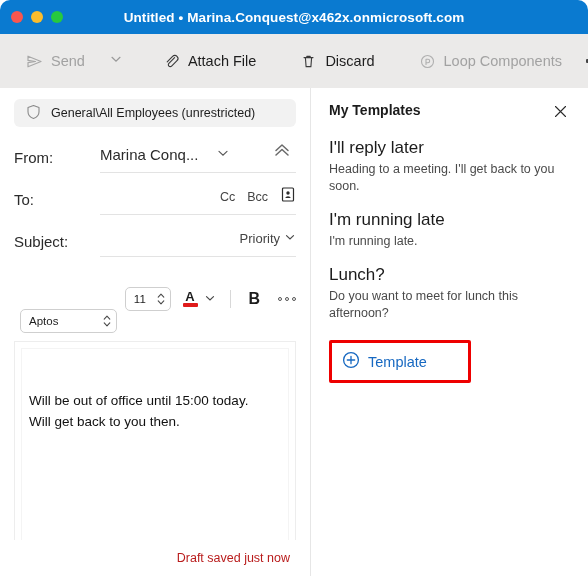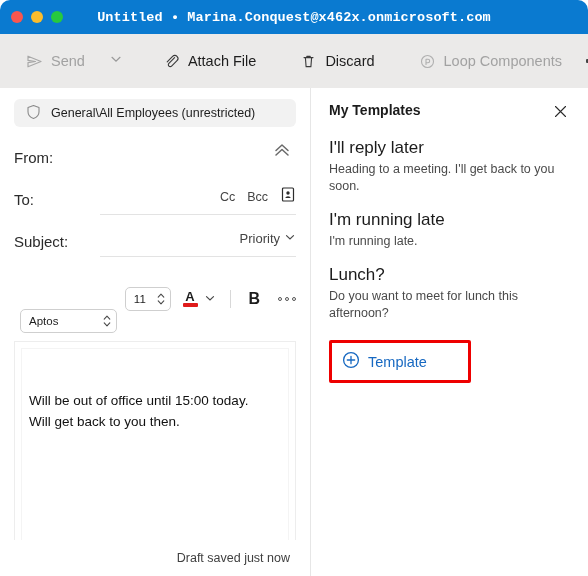--- a/index.html
+++ b/index.html
@@ -18,21 +18,20 @@
   }
 
   
   .titlebar {
     height: 34px;
     background: #0a7ad0;
     position: relative;
     display: flex;
     align-items: center;
     justify-content: center;
-    font-family: Liberation Mono, monospace;
   }
   .traffic {
     position: absolute;
     left: 11px; top: 0; bottom: 0;
     display: flex; align-items: center; gap: 8px;
   }
   .light { width: 12px; height: 12px; border-radius: 50%; }
   .light.red { background: #f9564f; }
   .light.yellow { background: #fbbd2e; }
   .light.green { background: #27c93f; }
@@ -199,21 +198,21 @@
     border-bottom: none;
     pointer-events: none;
   }
   .footer {
     height: 36px;
     display: flex;
     align-items: center;
     justify-content: flex-end;
     padding-right: 20px;
     font-size: 12.5px;
-    color: #404040;
+    color: #b91c1c;
     background: #ffffff;
   }
 
   
   .tpl-header {
     display: flex;
     align-items: flex-start;
     justify-content: space-between;
   }
   .tpl-title {
@@ -330,20 +329,28 @@
             <path d="M7.5 1.5 L13 3.4 v4.3 c0 3.4 -2.6 5.7 -5.5 6.8 C4.6 13.4 2 11.1 2 7.7 V3.4 Z" fill="none" stroke="#8a8a8a" stroke-width="1.1" stroke-linejoin="round"></path>
           </svg>
         </span>
         <span>General\All Employees (unrestricted)</span>
       </div>
 
       <div class="fields">
 
         <div class="field-row">
           <div class="field-label">From:</div>
+          <div class="field-ctl" style="padding-right:66px;">
+            <span class="from-value">Marina Conq...</span>
+            <span>
+              <svg width="14" height="14" viewBox="0 0 14 14">
+                <path d="M3 5.4 L7 9.2 L11 5.4" fill="none" stroke="#5a5a5a" stroke-width="1.2" stroke-linecap="round"></path>
+              </svg>
+            </span>
+          </div>
           <div class="collapse-btn">
             <span>
               <svg width="20" height="18" viewBox="0 0 20 18">
                 <path d="M4 9.5 L10 4 L16 9.5" fill="none" stroke="#6a6a6a" stroke-width="1.5" stroke-linecap="round" stroke-linejoin="round"></path>
                 <path d="M4 14 L10 8.5 L16 14" fill="none" stroke="#6a6a6a" stroke-width="1.5" stroke-linecap="round" stroke-linejoin="round"></path>
               </svg>
             </span>
           </div>
         </div>
 

